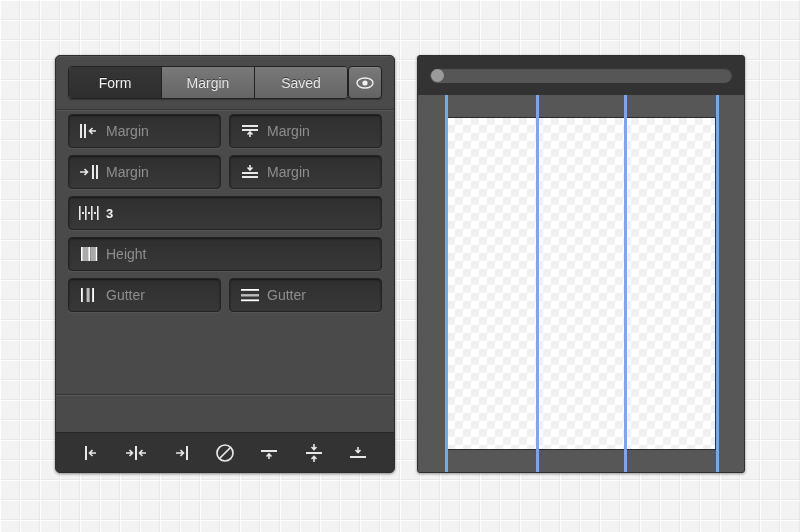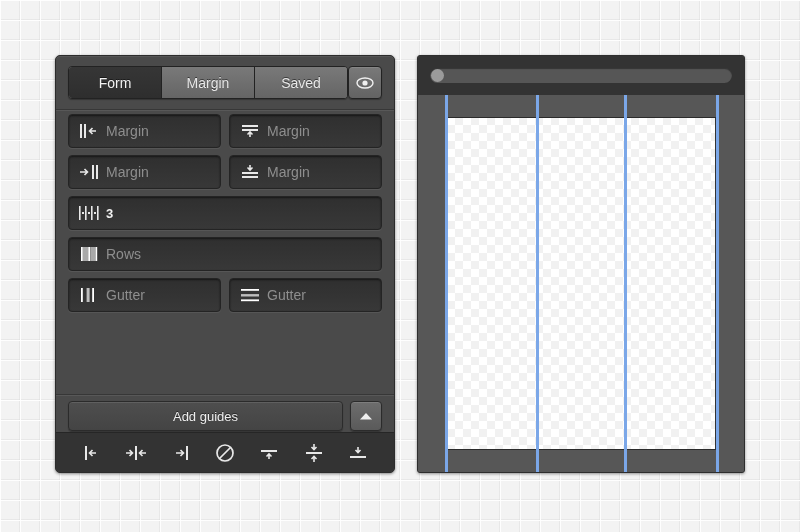--- a/index.html
+++ b/index.html
@@ -215,21 +215,21 @@
       <div class="field">
         <span class="ficon">
           <svg width="22" height="16" viewBox="0 0 22 16">
             <rect x="3" y="1" width="1.8" height="14" fill="#ffffff"></rect>
             <rect x="5" y="1" width="5" height="14" fill="#a9a9a9"></rect>
             <rect x="10.2" y="1" width="1.8" height="14" fill="#ffffff"></rect>
             <rect x="12.2" y="1" width="5" height="14" fill="#a9a9a9"></rect>
             <rect x="17.4" y="1" width="1.8" height="14" fill="#ffffff"></rect>
           </svg>
         </span>
-        <span class="ftext">Rows</span>
+        <span class="ftext">Height</span>
       </div>
     </div>
 
     <div class="frow">
       <div class="field">
         <span class="ficon">
           <svg width="22" height="16" viewBox="0 0 22 16">
             <rect x="3" y="1" width="1.8" height="14" fill="#ffffff"></rect>
             <rect x="8.6" y="1" width="3" height="14" fill="#bdbdbd"></rect>
             <rect x="14.2" y="1" width="1.8" height="14" fill="#ffffff"></rect>
@@ -247,32 +247,20 @@
         </span>
         <span class="ftext">Gutter</span>
       </div>
     </div>
 
   </div>
 
   <div class="footer">
     <div class="divider" style="top:0;"></div>
 
-    <div class="addbar">
-      <div class="addbtn">
-        <span>Add guides</span>
-      </div>
-      <div class="discbtn">
-        <span>
-          <svg width="16" height="10" viewBox="0 0 16 10">
-              <polygon points="8,2 14,8.5 2,8.5" fill="#efefef"></polygon>
-            </svg>
-        </span>
-      </div>
-    </div>
 
     <div class="toolbar">
       <div class="tbtn">
         <span>
           <svg width="22" height="20" viewBox="0 0 22 20">
             <rect x="4" y="3" width="2" height="14" fill="#e8e8e8"></rect>
             <path d="M15 10 L9 10 M11.5 7 L8.5 10 L11.5 13" fill="none" stroke="#e8e8e8" stroke-width="1.6"></path>
           </svg>
         </span>
       </div>

